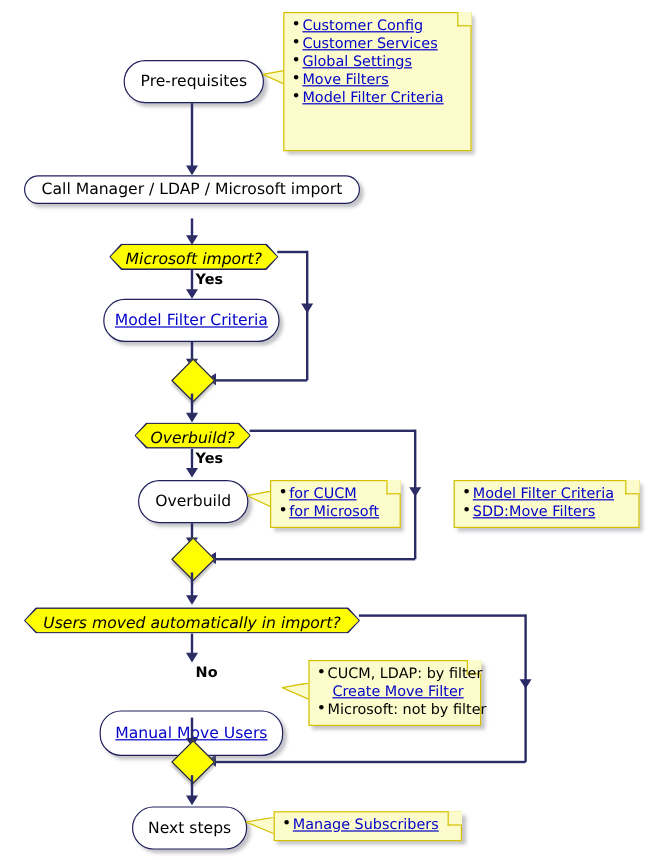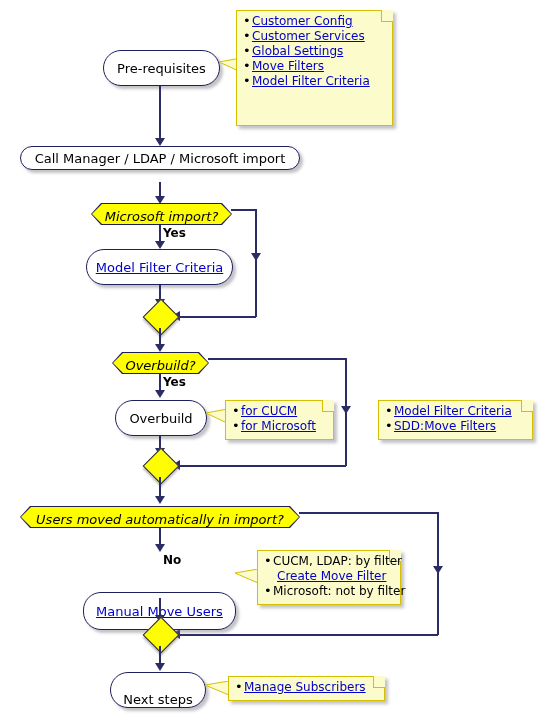--- a/index.html
+++ b/index.html
@@ -298,21 +298,21 @@
   </div>
 
   <div class="vline" style="left:159px; top:598px; height:18px;"></div>
   <div class="arrow-down" style="left:155px; top:615px;"></div>
 
   <div class="merge" style="left:148px; top:622px;"></div>
 
   <div class="vline" style="left:159px; top:646px; height:18px;"></div>
   <div class="arrow-down" style="left:155px; top:663px;"></div>
 
-  <div class="activity" style="left:110px; top:672px; width:96px; height:36px;align-items:flex-end;">
+  <div class="activity" style="left:110px; top:672px; width:96px; height:36px;">
     <span>Next steps</span>
   </div>
 
   <svg style="position:absolute; left:205px; top:681px; width:24px; height:20px;">
     <polygon points="0,4 24,0 24,14" fill="#FBFBCB" stroke="#D4C000" stroke-width="1"></polygon>
   </svg>
 
   <div class="note" style="left:228px; top:676px; width:157px; height:25px;">
     <span class="fold"></span>
     <ul>

